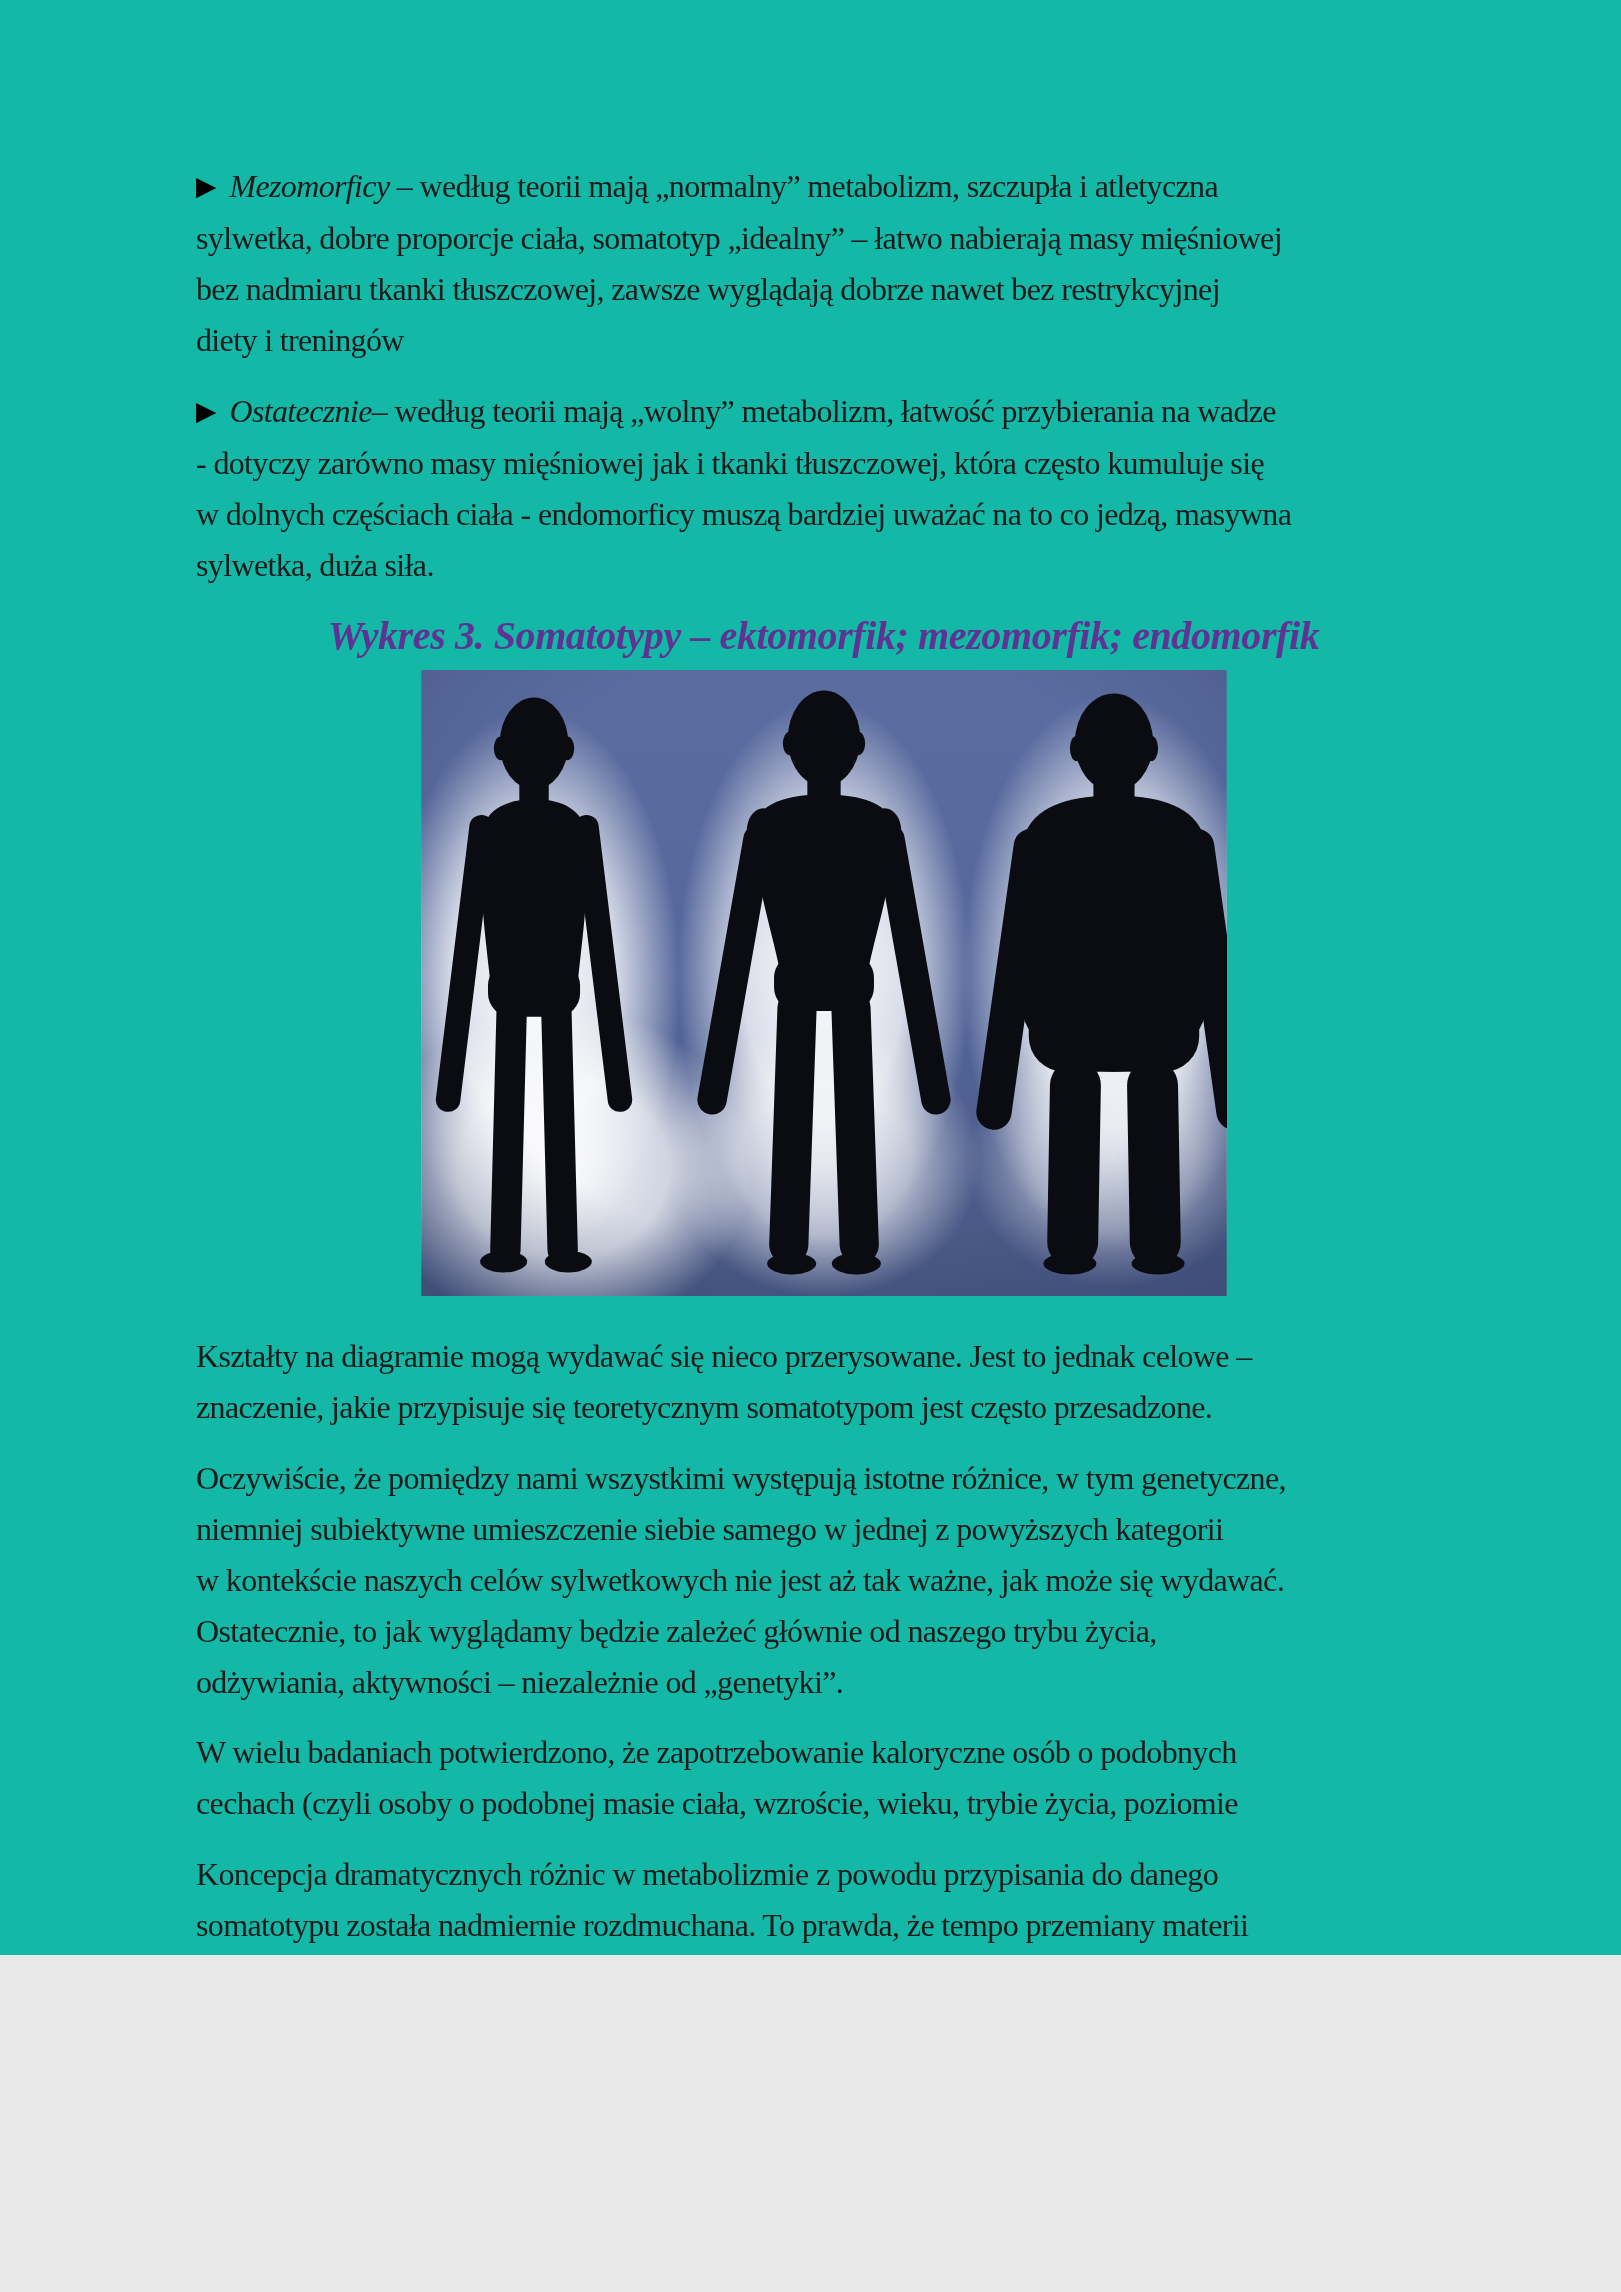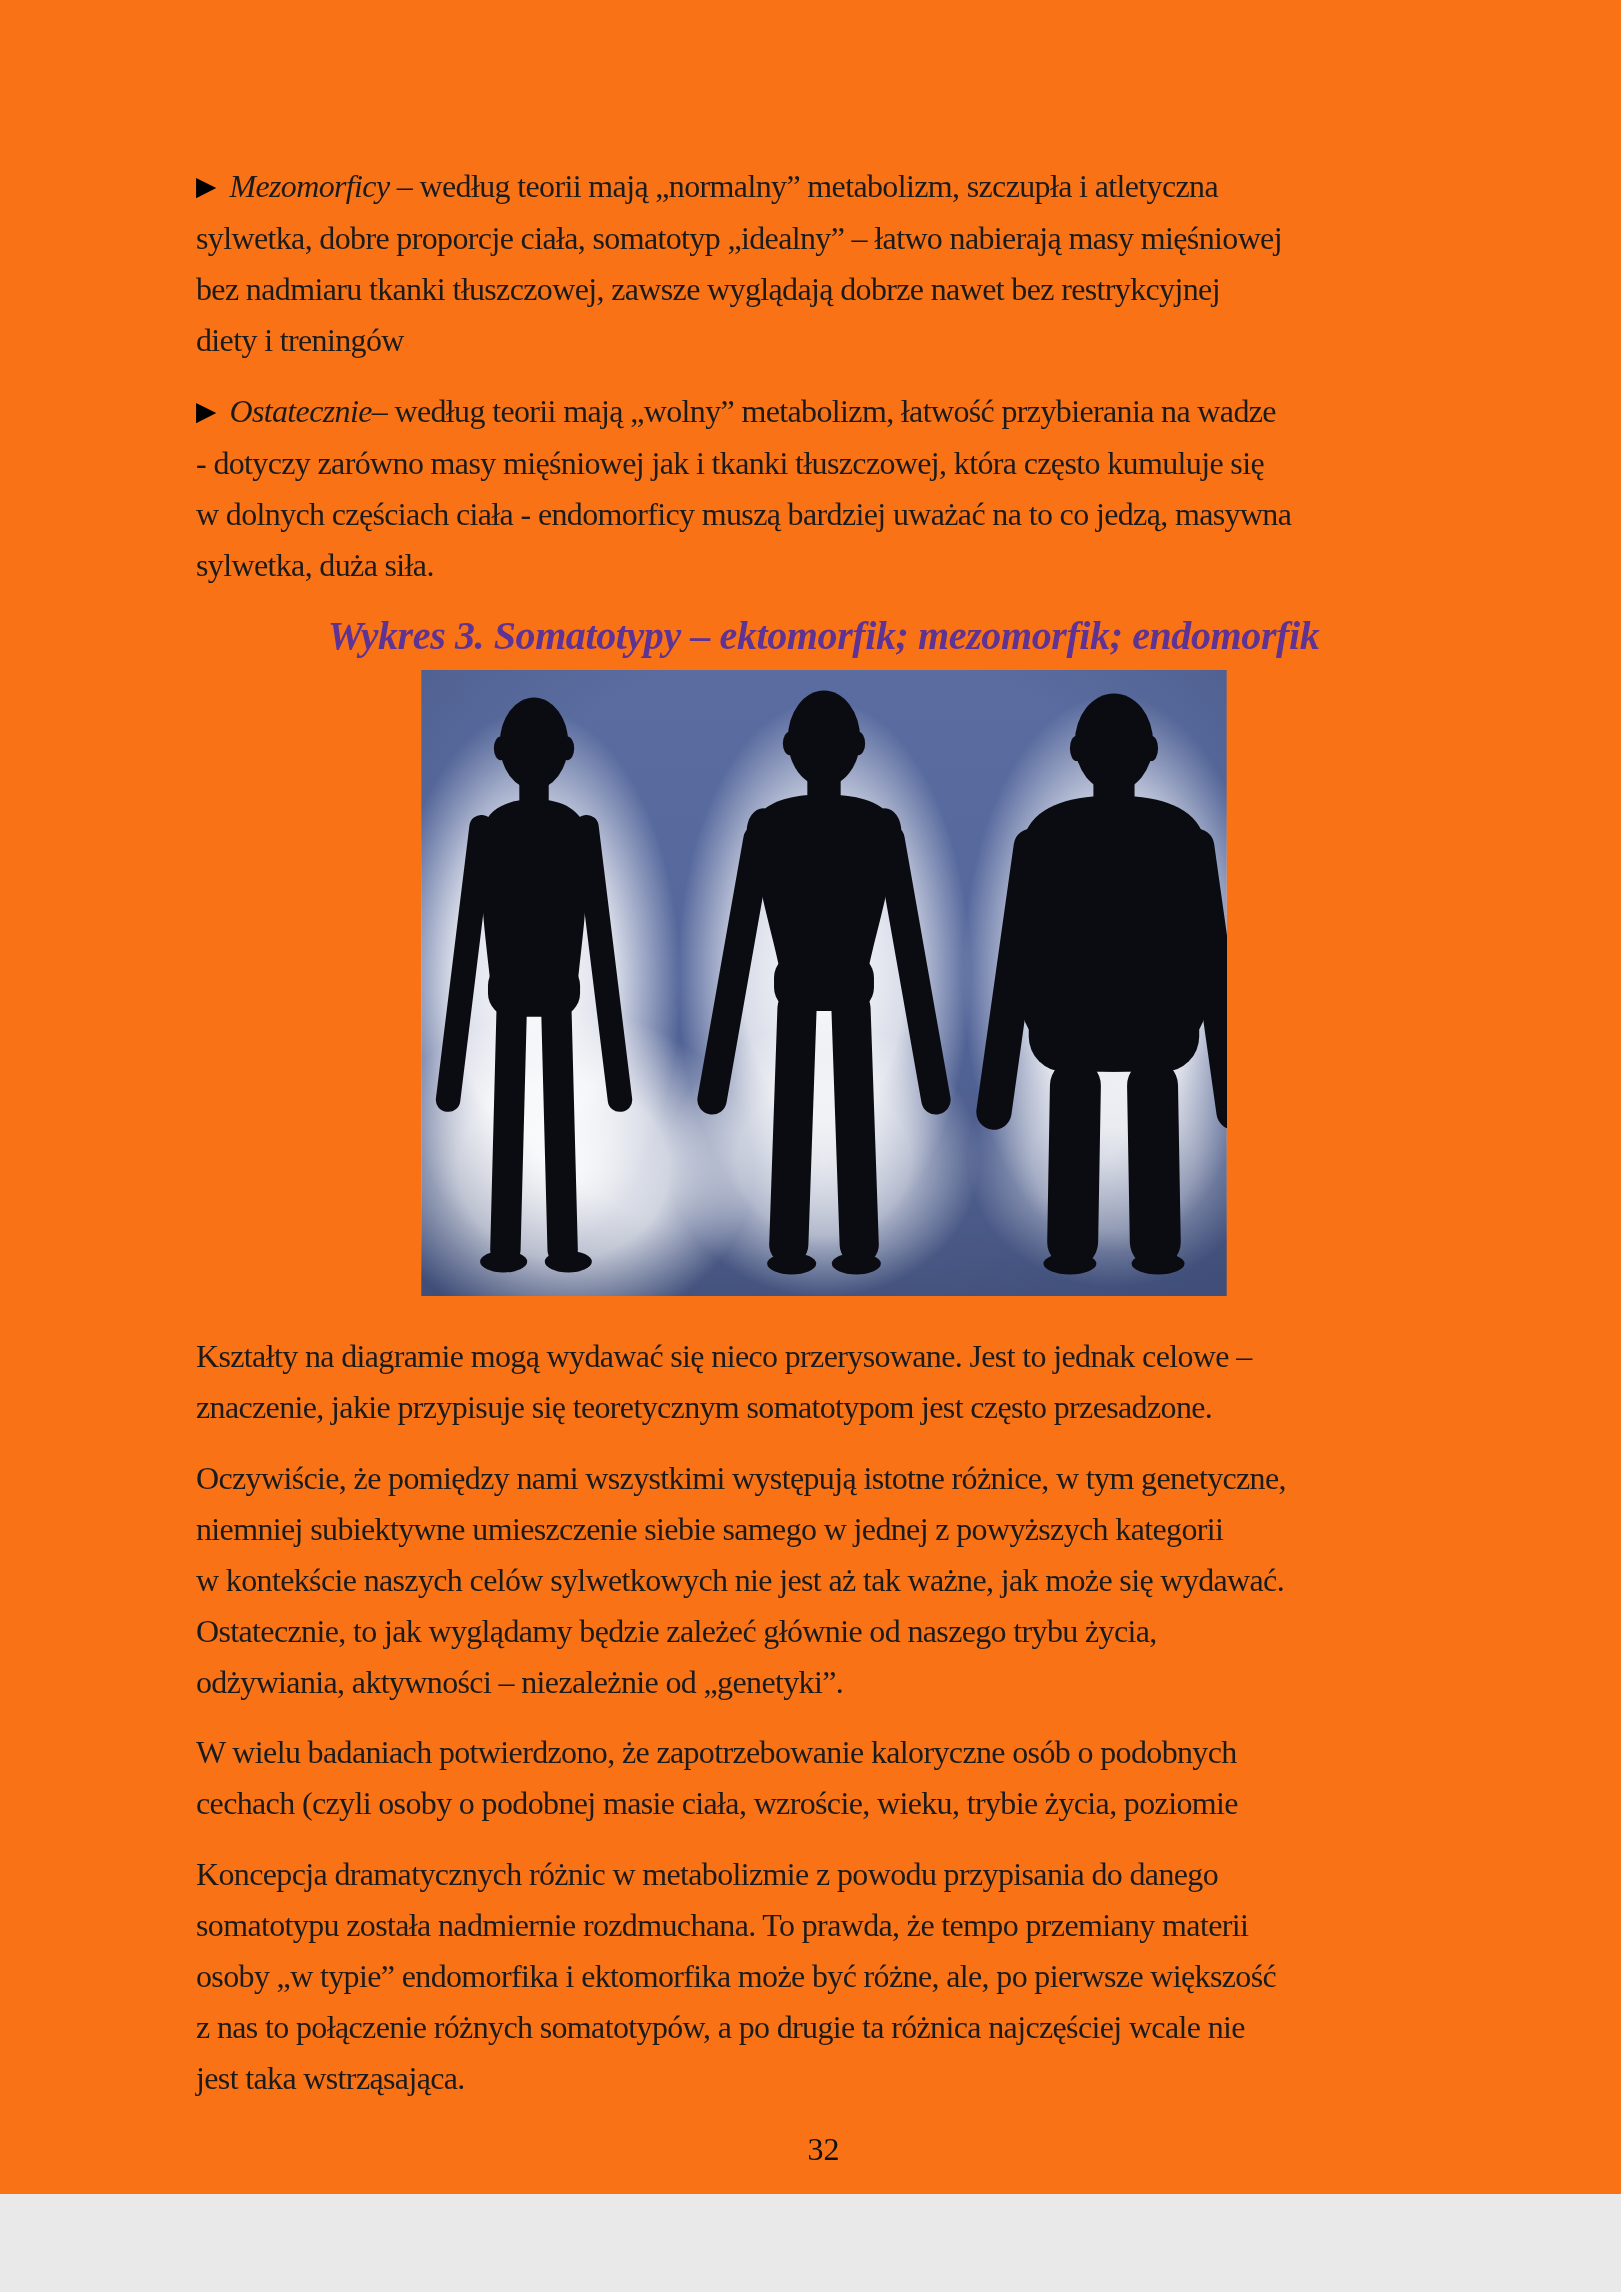--- a/index.html
+++ b/index.html
@@ -1,20 +1,20 @@
 <!DOCTYPE html>
 <html lang="pl"><head>
 <meta charset="utf-8">
 <style>
   html,body{margin:0;padding:0;background:#e9e9e9;}
   .page{
     position:relative;
-    width:1621px;height:2194px;
+    width:1621px;height:1955px;
     margin:0 auto;
-    background:#f97316;
+    background:#14b8a6;
     font-family:"Liberation Serif","DejaVu Serif",serif;
     color:#1b1b1b;
     overflow:hidden;
   }
   .content{
     position:absolute;
     left:196px;top:161px;
     width:1255px;
   }
   p.para{

